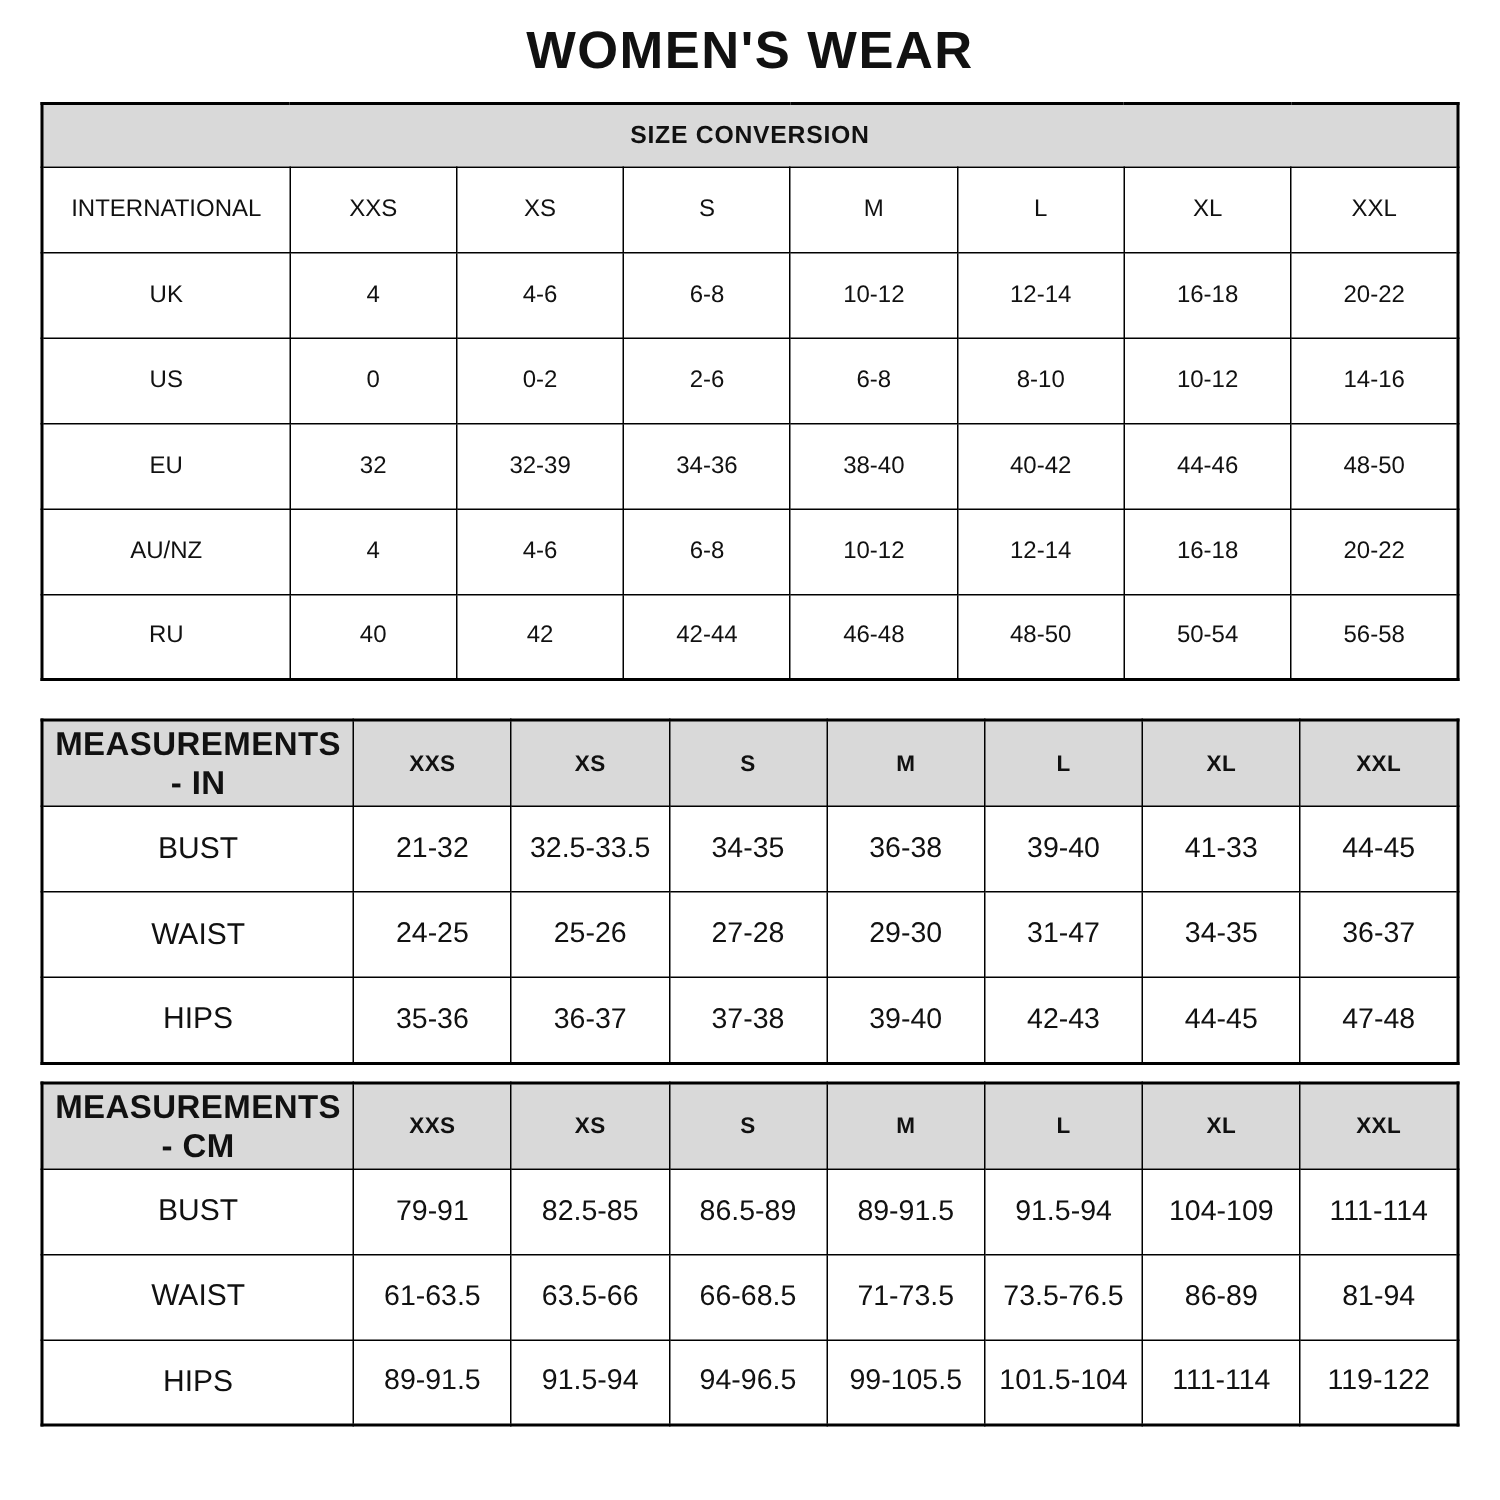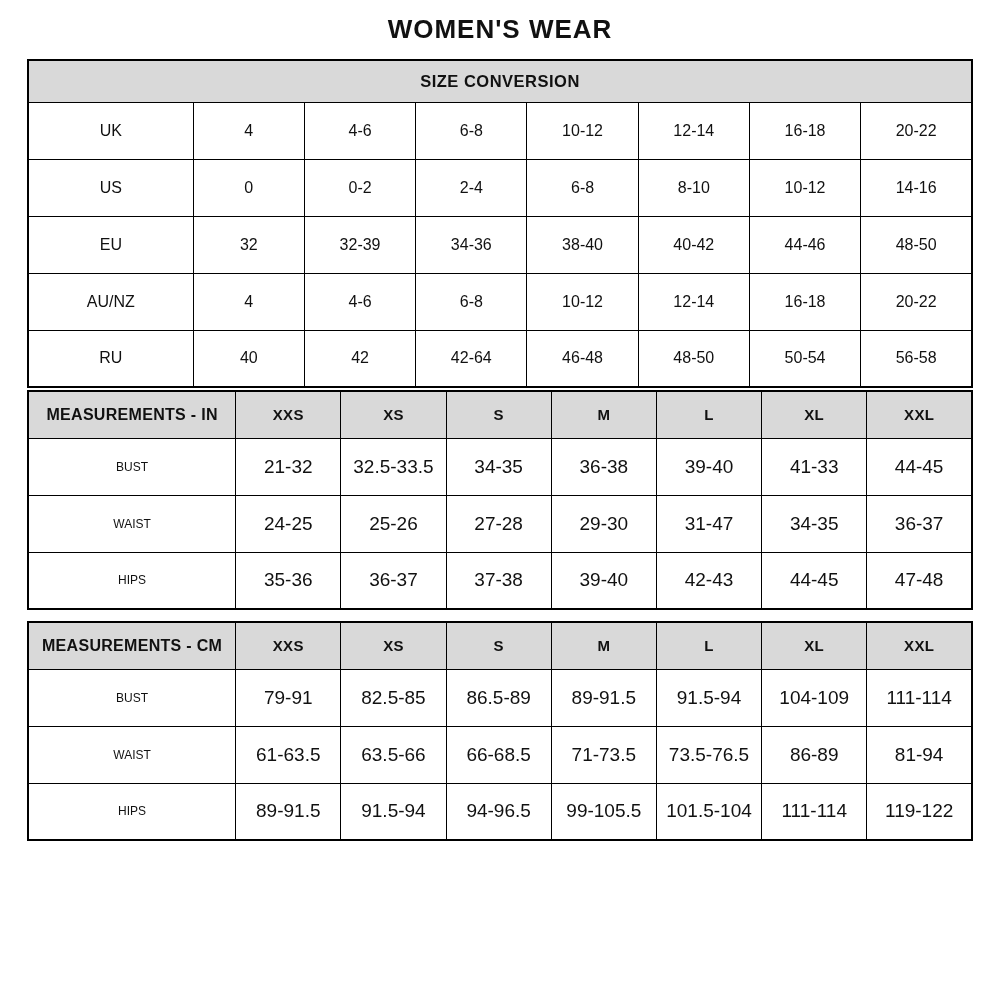--- a/index.html
+++ b/index.html
@@ -7,40 +7,40 @@
     --border:#000000;
     --text:#111111;
     --background:#ffffff;
   }
   *{box-sizing:border-box;}
   html,body{margin:0;padding:0;background:var(--background);}
   body{font-family:"Liberation Sans", sans-serif;color:var(--text);}
   .page{width:1000px;height:1000px;padding:6px 27px 10px 27px;background:var(--background);}
   h1.page-title{
     text-align:center;
-    font-size:26px;
+    font-size:35px;
     font-weight:bold;
     letter-spacing:1px;
     margin:8px 0 14px 0;
   }
   table{
     width:100%;
     border-collapse:collapse;
     table-layout:fixed;
     border:2px solid var(--border);
   }
   th,td{
     border:1px solid var(--border);
     text-align:center;
     vertical-align:middle;
     padding:2px;
     font-weight:normal;
   }
   
-  .conv{margin-bottom:2px;border-radius:30px;}
+  .conv{margin-bottom:25px;border-radius:30px;}
   .conv col.c0{width:17.5%;}
   .conv thead th.banner{
     background:var(--header-bg);
     font-weight:bold;
     font-size:16.5px;
     height:42px;
     letter-spacing:.5px;
   }
   .conv thead tr.cols th{
     background:var(--background);
@@ -55,57 +55,67 @@
   
   .meas{margin-bottom:11px;}
   .meas col.c0{width:22%;}
   .meas thead tr.cols th{
     background:var(--header-bg);
     font-weight:bold;
     font-size:15px;
     height:47px;
     letter-spacing:.3px;
   }
-  .meas thead tr.cols th:first-child{font-size:16px;}
-  .meas tbody th{font-size:12px;height:57px;}
+  .meas thead tr.cols th:first-child{font-size:22px;}
+  .meas tbody th{font-size:20px;height:57px;}
   .meas tbody td{font-size:19px;height:57px;}
 </style>
 </head>
 <body>
 
 <div class="page">
 
   <h1 class="page-title">WOMEN'S WEAR</h1>
 
   <table class="conv">
     <colgroup>
         <col class="c0">
         <col span="7">
       </colgroup>
     <thead>
       <tr>
         <th class="banner" colspan="8">SIZE CONVERSION</th>
       </tr>
+      <tr class="cols">
+          <th>INTERNATIONAL</th>
+          <th>XXS</th>
+          <th>XS</th>
+          <th>S</th>
+          <th>M</th>
+          <th>L</th>
+          <th>XL</th>
+          <th>XXL</th>
+        </tr>
     </thead>
     <tbody>
         <tr>
           <th>UK</th>
           <td>4</td>
           <td>4-6</td>
           <td>6-8</td>
           <td>10-12</td>
           <td>12-14</td>
           <td>16-18</td>
           <td>20-22</td>
         </tr>
         <tr>
           <th>US</th>
           <td>0</td>
           <td>0-2</td>
-          <td>2-4</td>
+          <td>2-6</td>
           <td>6-8</td>
           <td>8-10</td>
           <td>10-12</td>
           <td>14-16</td>
         </tr>
         <tr>
           <th>EU</th>
           <td>32</td>
           <td>32-39</td>
           <td>34-36</td>
@@ -121,21 +131,21 @@
           <td>6-8</td>
           <td>10-12</td>
           <td>12-14</td>
           <td>16-18</td>
           <td>20-22</td>
         </tr>
         <tr>
           <th>RU</th>
           <td>40</td>
           <td>42</td>
-          <td>42-64</td>
+          <td>42-44</td>
           <td>46-48</td>
           <td>48-50</td>
           <td>50-54</td>
           <td>56-58</td>
         </tr>
       </tbody>
   </table>
 
   <table class="meas">
     <colgroup>

